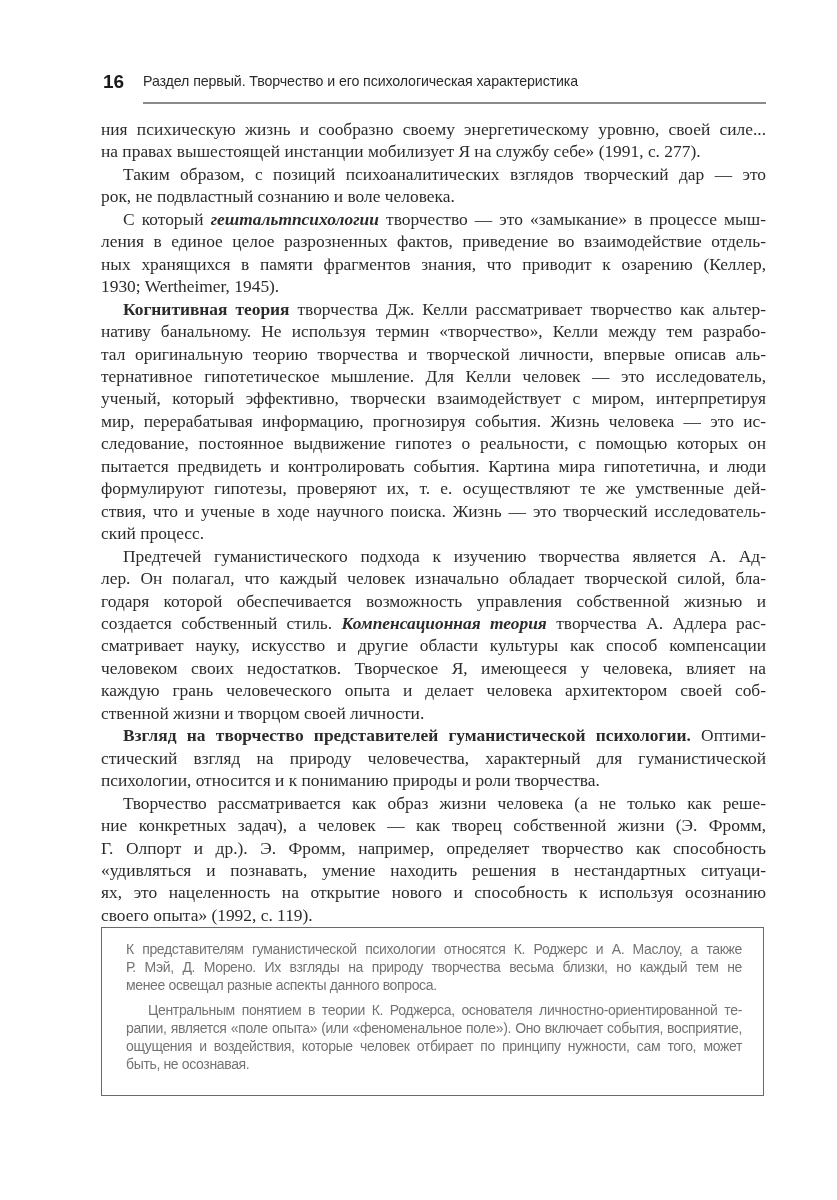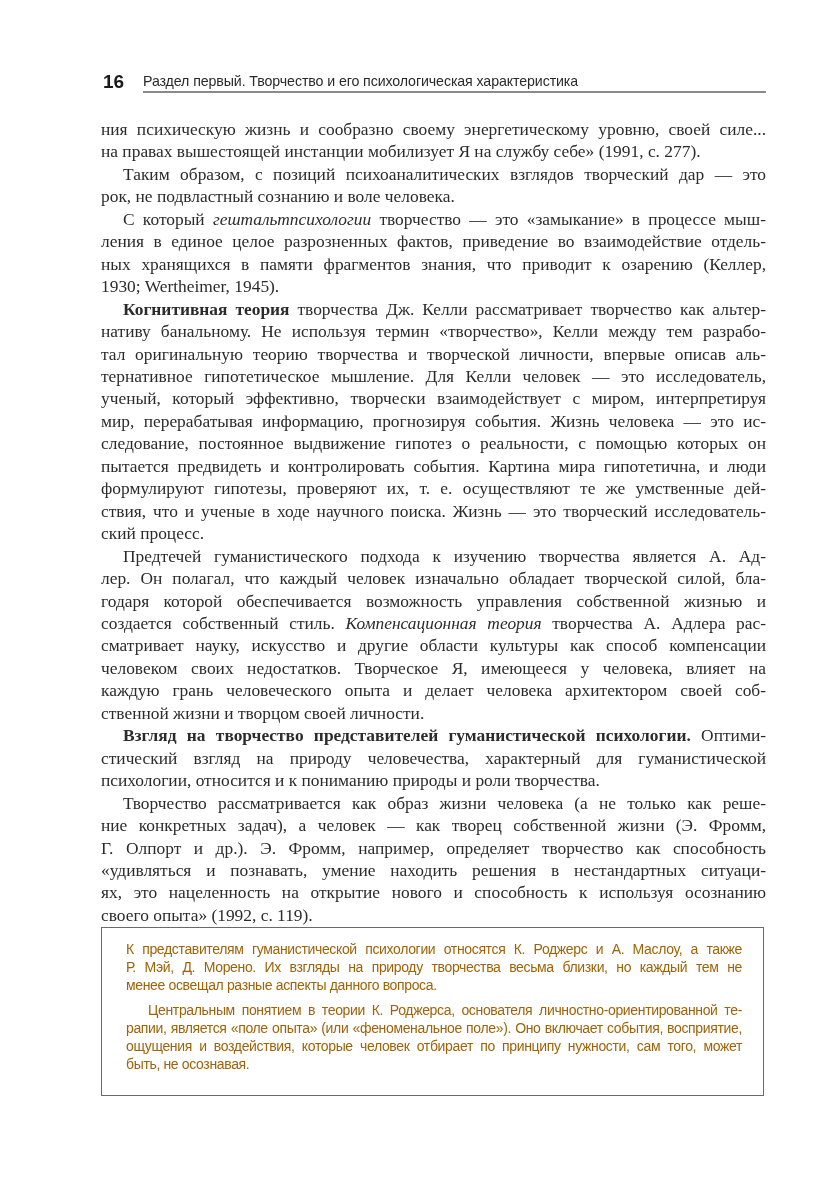--- a/index.html
+++ b/index.html
@@ -34,21 +34,21 @@
     }
     .running-title {
       position: absolute;
       left: 42px;
       top: 3px;
       right: 0;
       font-family: "Liberation Sans", sans-serif;
       font-size: 14.2px;
       line-height: 16px;
       color: #2a2a2a;
-      padding-bottom: 2px;
+      padding-bottom: 13px;
       border-bottom: 2px solid #8a8a8a;
       white-space: nowrap;
       letter-spacing: -0.1px;
     }
     .body-text {
       position: absolute;
       left: 101px;
       top: 118px;
       width: 665px;
       font-family: "Liberation Serif", serif;
@@ -63,41 +63,41 @@
       text-align-last: justify;
       white-space: nowrap;
       overflow: visible;
     }
     .body-text .line.last {
       text-align-last: left;
     }
     .body-text .line.indent {
       padding-left: 22px;
     }
-    .it { font-style: italic; }
+    .it { font-style: italic; font-weight: bold; }
     .bd { font-weight: bold; }
 
     .sidebar-box {
       position: absolute;
       left: 101px;
       top: 927px;
       width: 663px;
       height: 169px;
       border: 1.5px solid #6a6a6a;
       box-sizing: border-box;
     }
     .sidebar-text {
       position: absolute;
       left: 24px;
       top: 12px;
       width: 616px;
       font-family: "Liberation Sans", sans-serif;
       font-size: 14px;
       line-height: 18.2px;
-      color: #a16207;
+      color: #737373;
       letter-spacing: -0.35px;
     }
     .sidebar-text .line {
       display: block;
       white-space: nowrap;
       text-align: justify;
       text-align-last: justify;
     }
     .sidebar-text .line.last { text-align-last: left; }
     .sidebar-text .line.indent { padding-left: 22px; }

